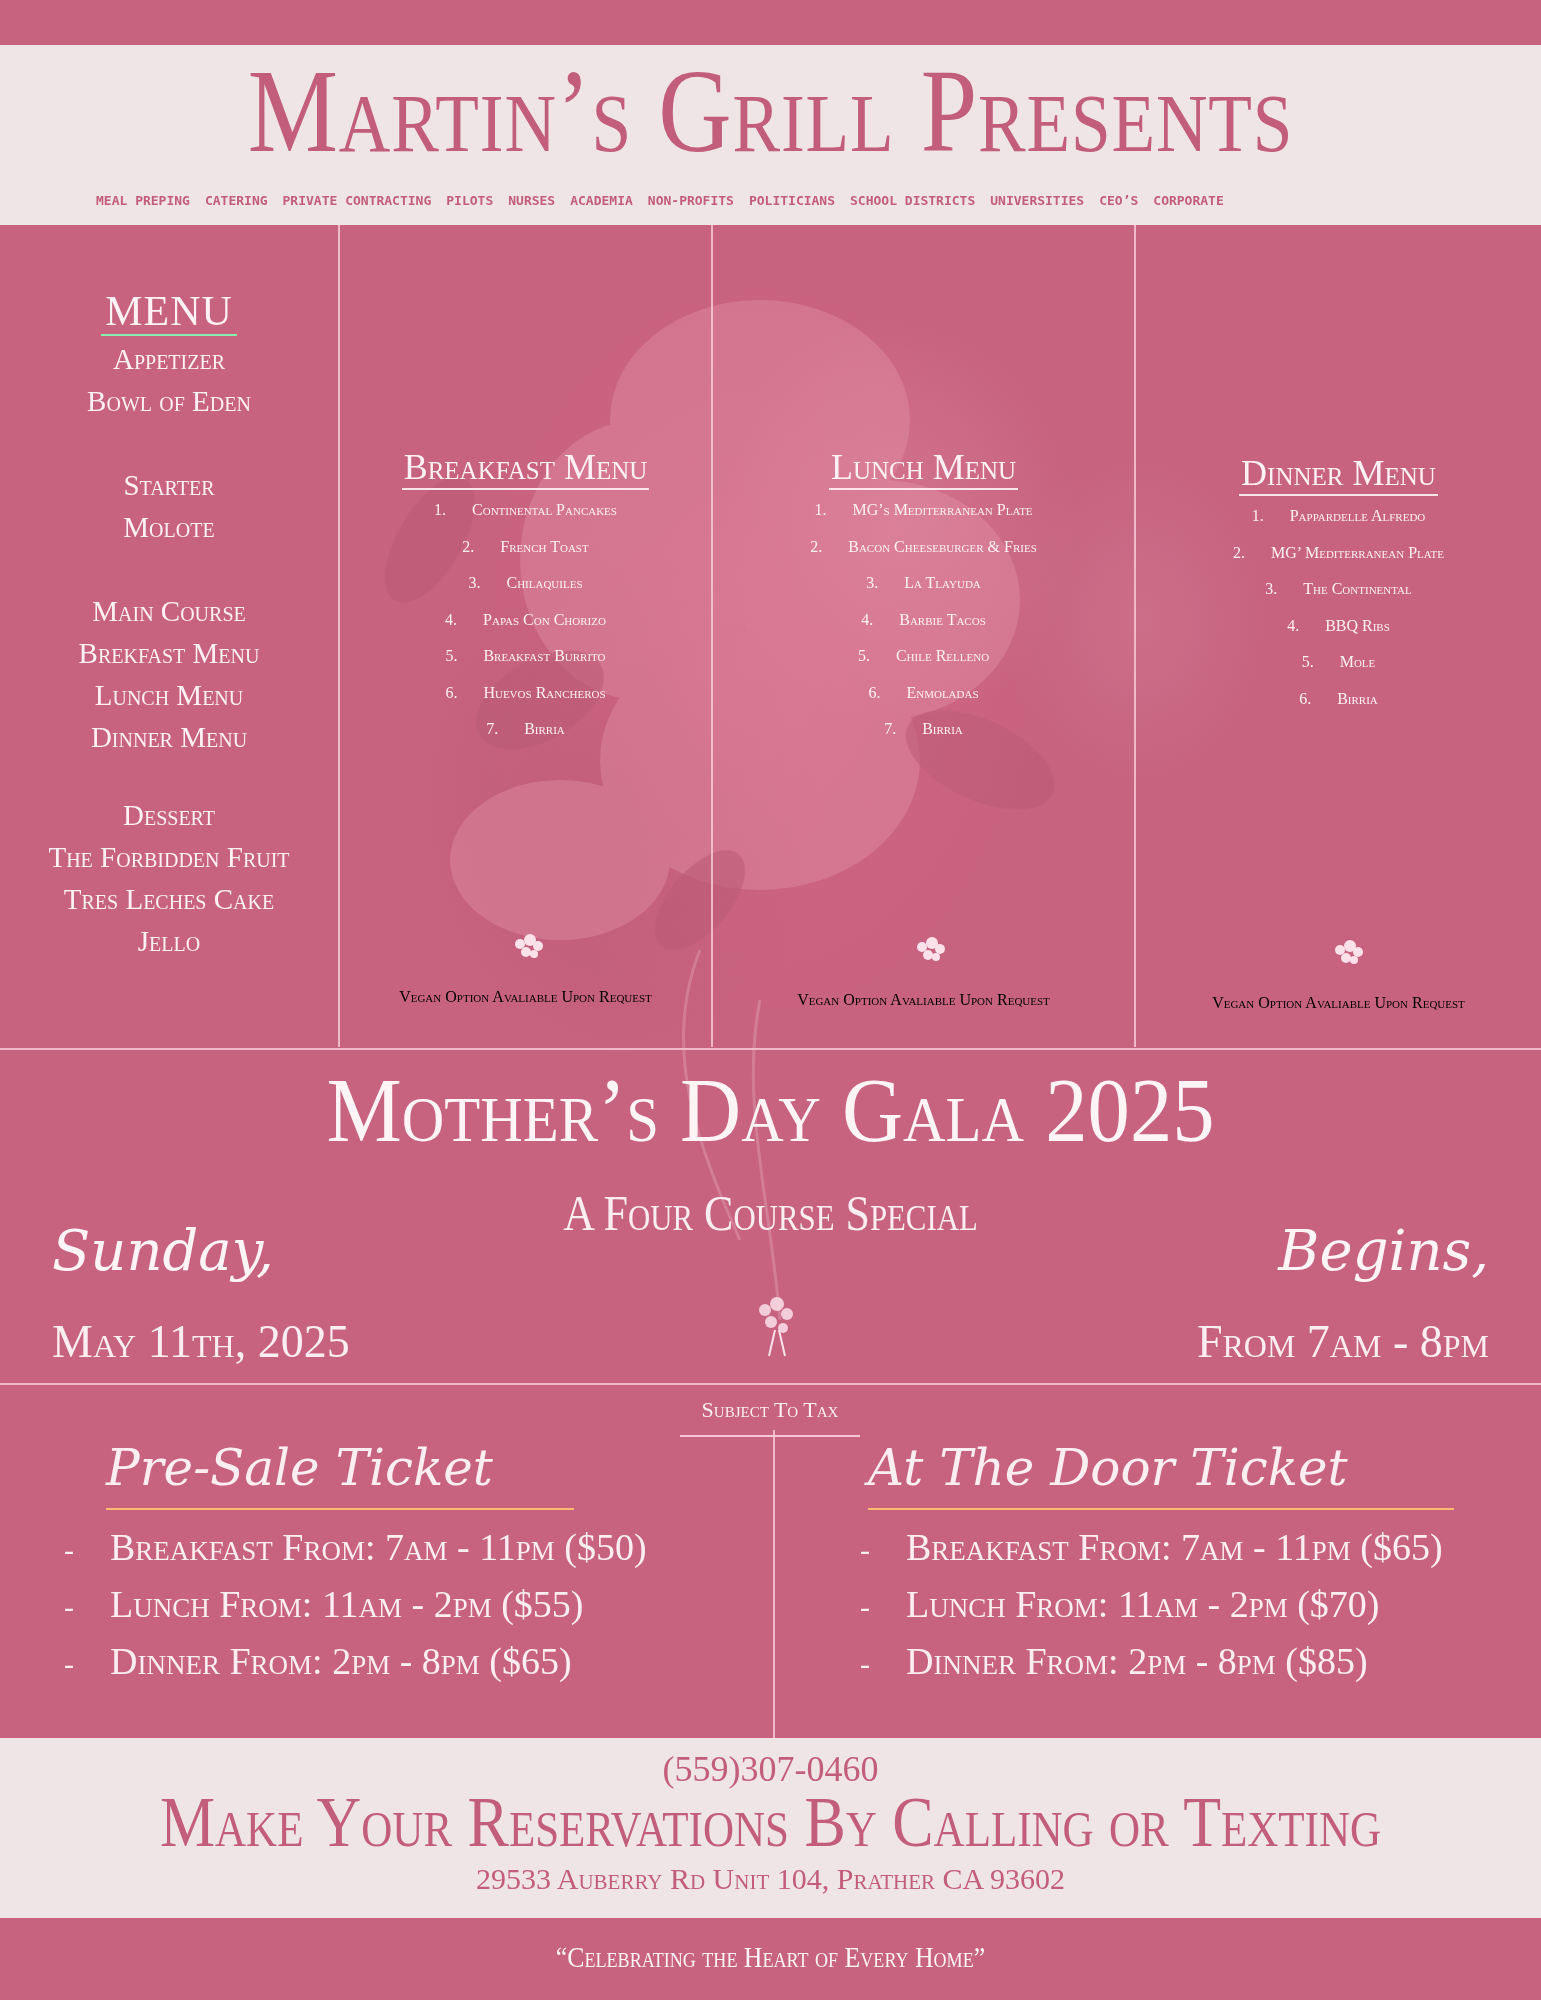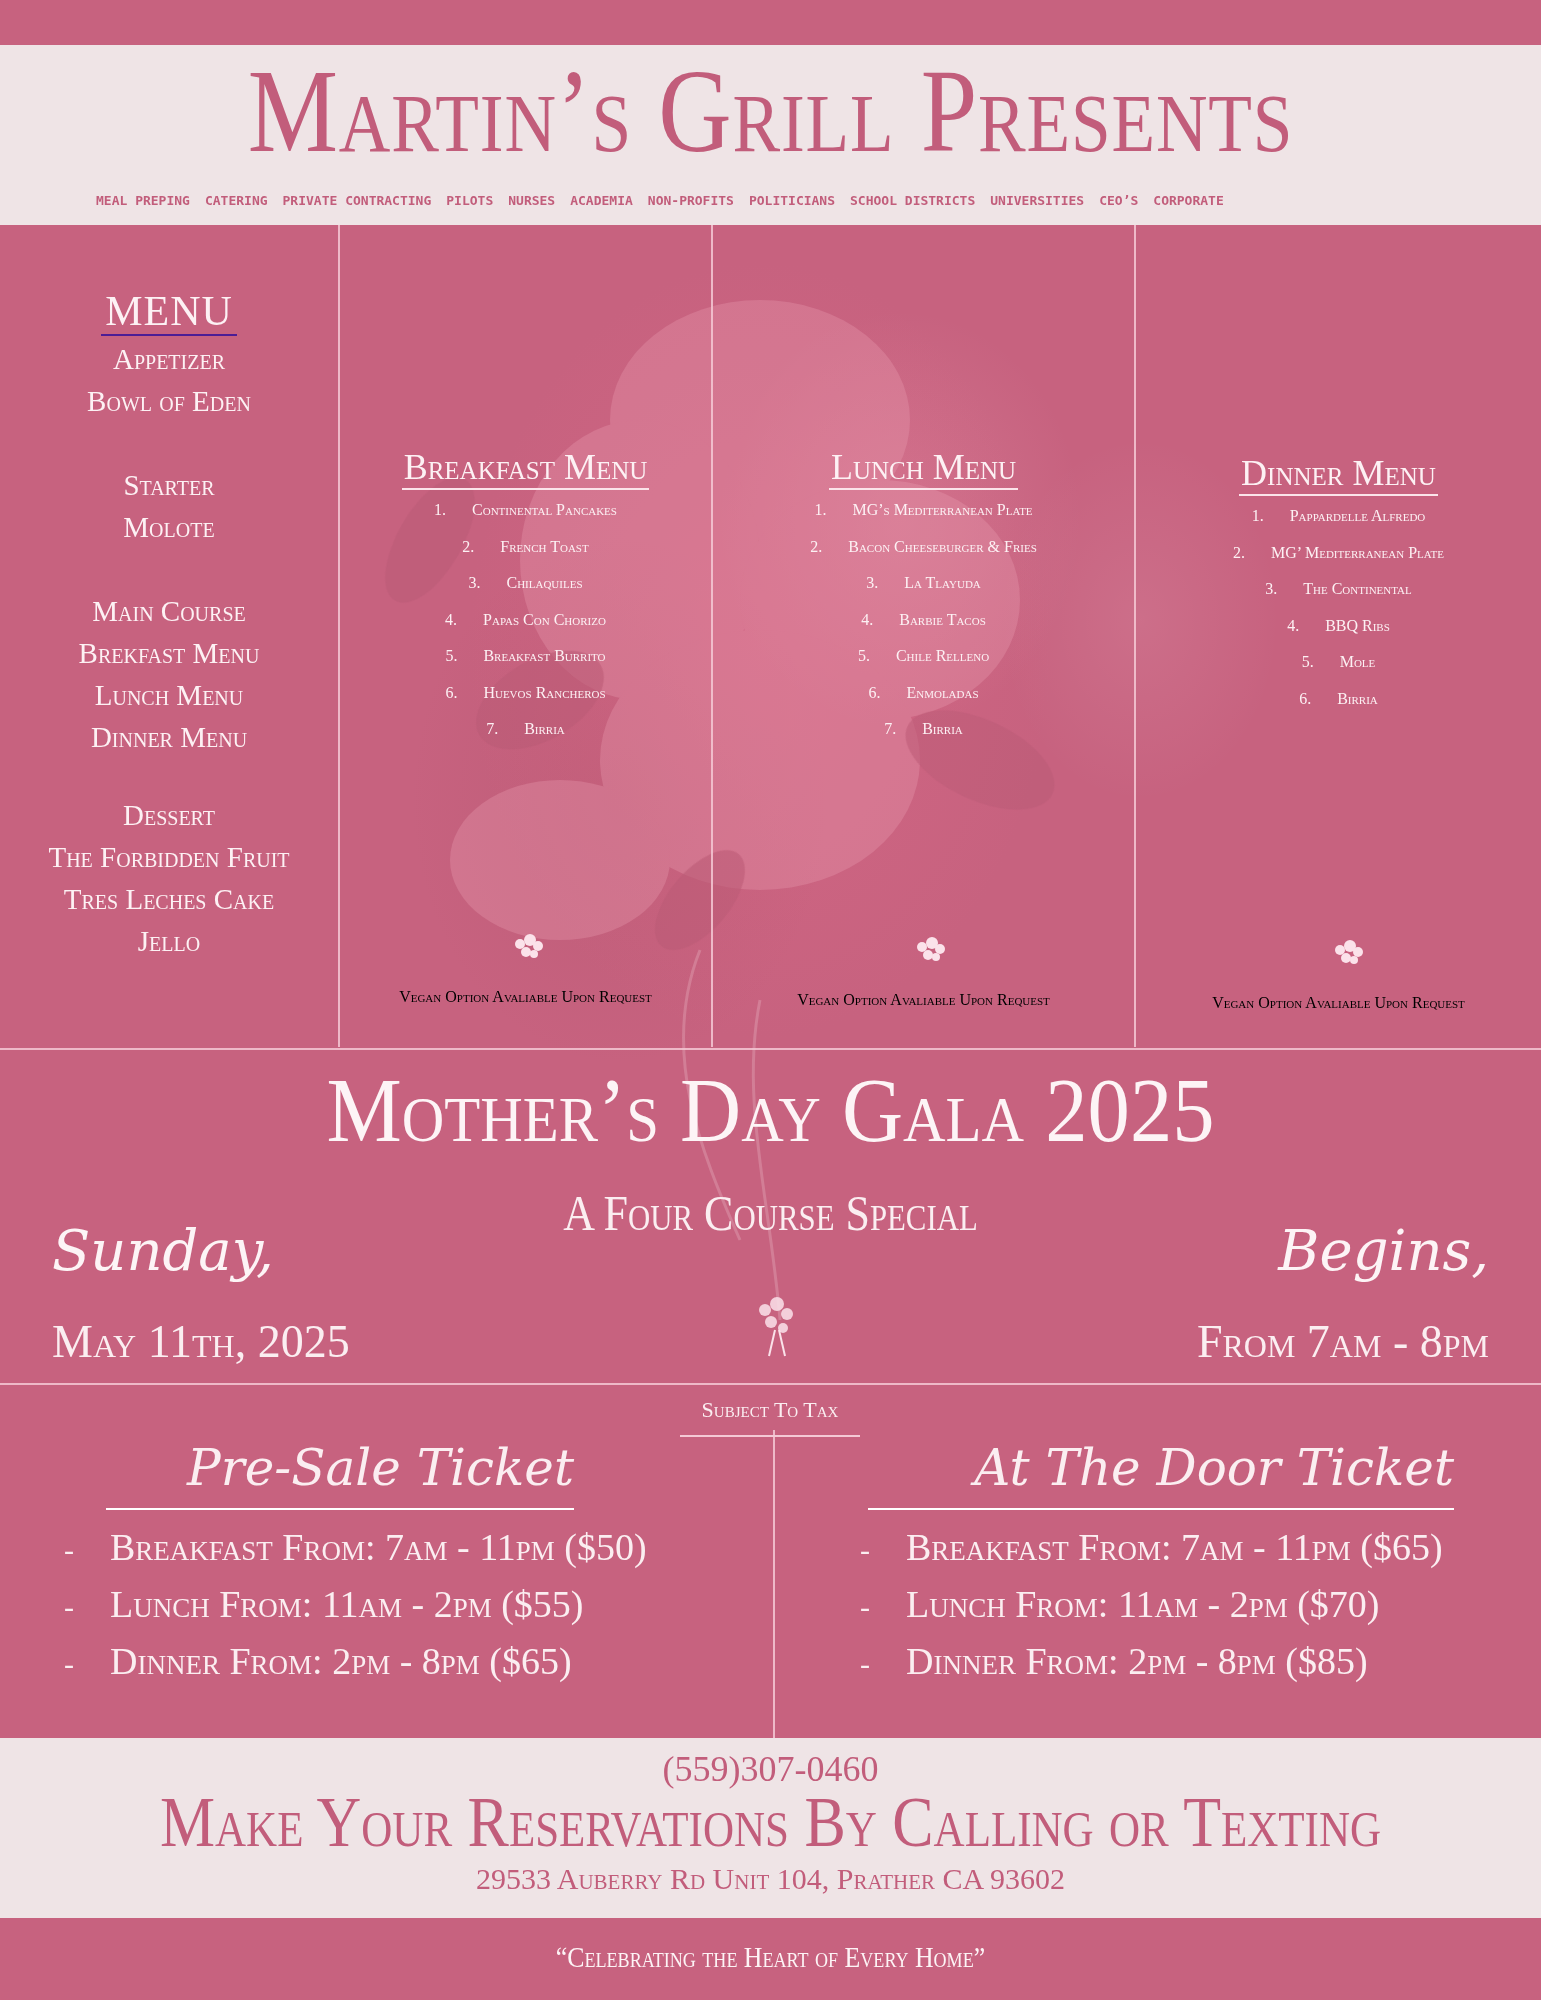--- a/index.html
+++ b/index.html
@@ -28,21 +28,21 @@
   .tags {
     position: absolute; left: 96px; top: 193px; font-family: "DejaVu Sans Mono", monospace;
     font-size: 13px; color: #c25d7b; letter-spacing: 0px; white-space: nowrap; font-weight: bold;
   }
   .tags span { margin-right: 15px; }
   .vline { position: absolute; width: 2px; background: #f4c9d5; opacity: 0.85; }
   .hline { position: absolute; height: 2px; background: #f4c9d5; opacity: 0.85; }
   .col { position: absolute; text-align: center; font-variant: small-caps; color: #fdf1f4; }
   .menu-col { left: 0; width: 338px; top: 288px; }
   .menu-heading {
-    font-size: 42px; line-height: 46px; display: inline-block; border-bottom: 2px solid #4c1d95;
+    font-size: 42px; line-height: 46px; display: inline-block; border-bottom: 2px solid #86efac;
     padding: 0 4px 0; margin-bottom: 2px; font-variant: normal; letter-spacing: 1px;
   }
   .menu-item { font-size: 29px; line-height: 42px; }
   .menu-gap { height: 42px; }
   .sec-heading {
     font-size: 36px; line-height: 42px; display: inline-block; border-bottom: 2px solid #fbe4ea;
     padding: 0 2px; margin-bottom: 2px;
   }
   .dish { font-size: 16px; line-height: 36.5px; white-space: nowrap; }
   .dish .num { display: inline-block; margin-right: 26px; font-variant: normal; }
@@ -59,21 +59,21 @@
   }
   .script {
     position: absolute; font-family: "DejaVu Serif", serif; font-style: italic;
     color: #fdf4f6; white-space: nowrap;
   }
   .date-line { position: absolute; font-size: 46px; line-height: 52px; font-variant: small-caps; white-space: nowrap; }
   .tax {
     position: absolute; left: 680px; top: 1397px; width: 180px; text-align: center;
     font-size: 22px; font-variant: small-caps; border-bottom: 2px solid #f4c9d5; padding-bottom: 12px;
   }
-  .ticket-head { position: absolute; text-align: right; border-bottom: 2px solid #ffffff; }
+  .ticket-head { position: absolute; text-align: left; border-bottom: 2px solid #fdba74; }
   .ticket-head span { font-family: "DejaVu Serif", serif; font-style: italic; font-size: 50px; line-height: 80px; }
   .ticket-list { position: absolute; font-variant: small-caps; }
   .ticket-row { font-size: 38px; line-height: 54px; white-space: nowrap; }
   .ticket-row .dash { display: inline-block; width: 46px; font-size: 30px; }
   .phone { position: absolute; left: 0; width: 100%; top: 1748px; text-align: center; font-size: 36px; color: #c25d7b; }
   .reserve {
     position: absolute; left: 0; width: 100%; top: 1782px; text-align: center; font-size: 72px;
     line-height: 80px; color: #c25d7b; font-variant: small-caps; transform: scaleX(0.86);
   }
   .address {

